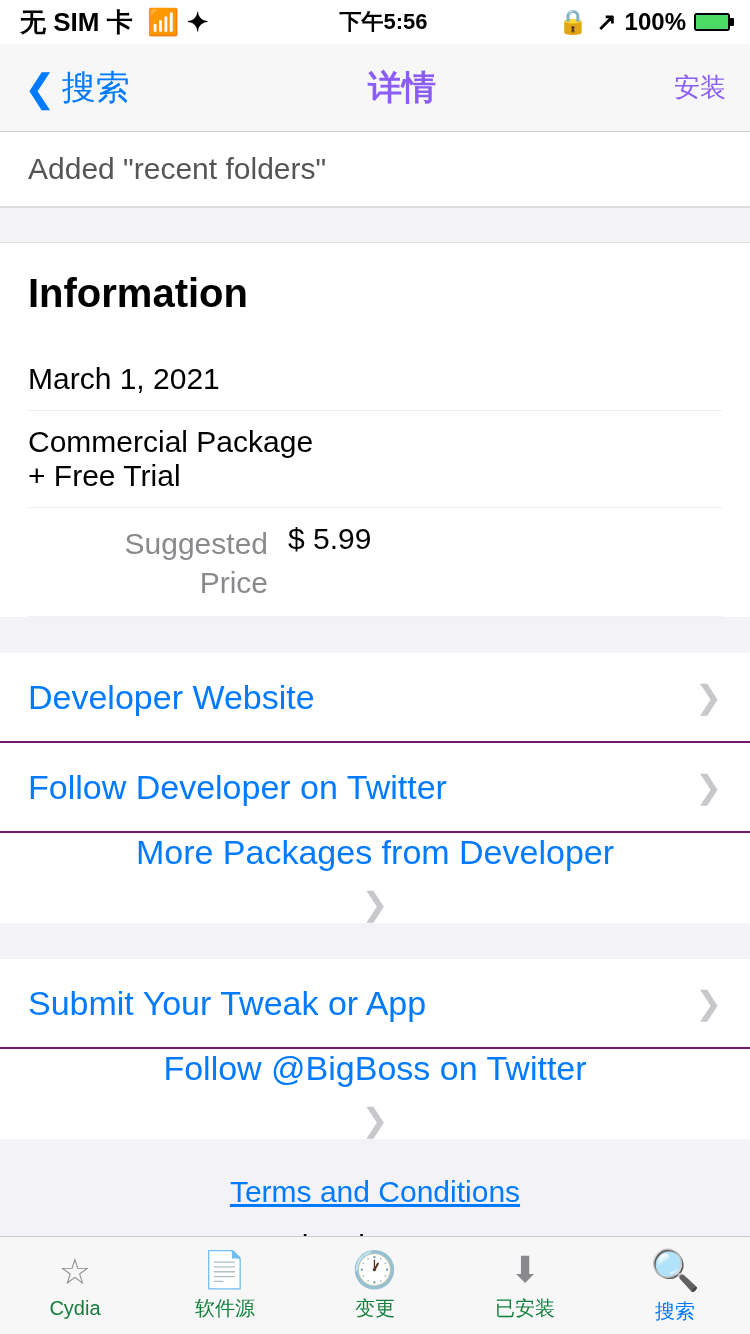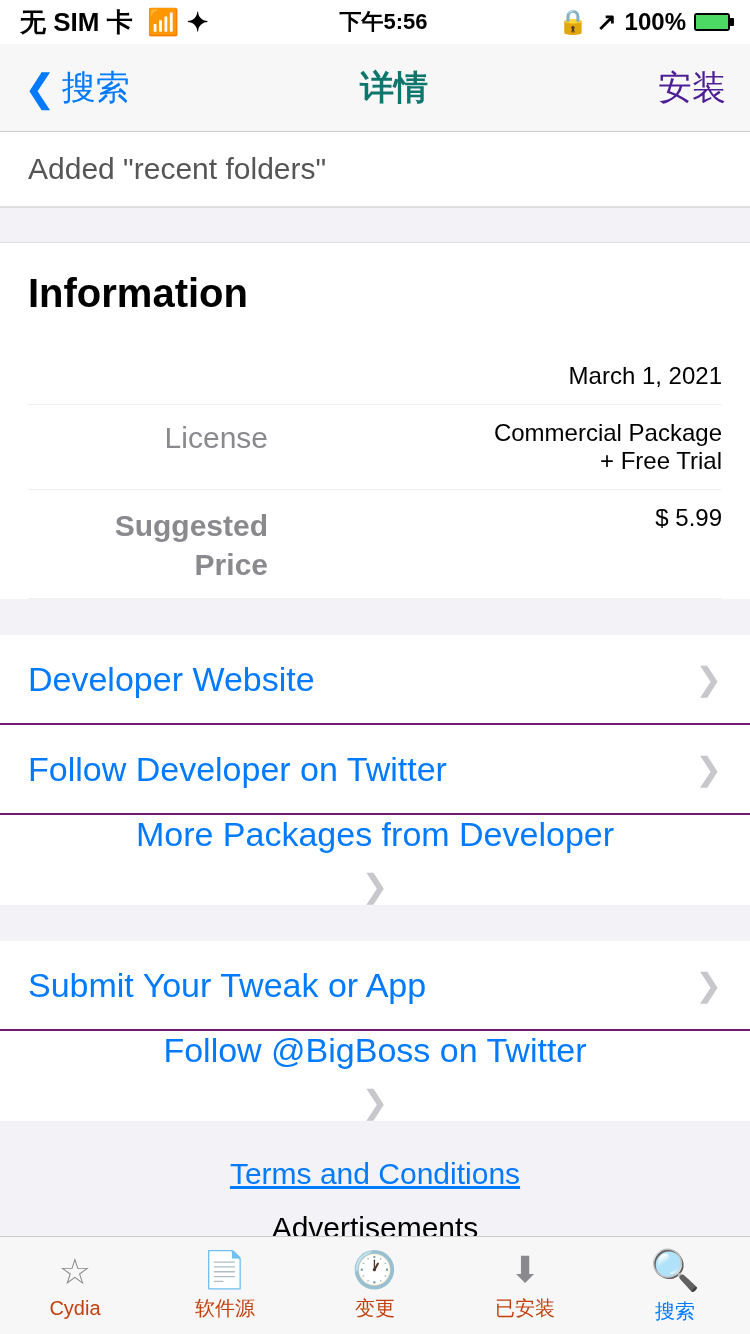--- a/index.html
+++ b/index.html
@@ -45,25 +45,25 @@
       gap: 4px;
     }
     .nav-back .chevron {
       font-size: 38px;
       font-weight: 300;
       margin-right: 2px;
     }
     .nav-title {
       font-size: 34px;
       font-weight: 600;
-      color: #0f766e;
+      color: #8b5cf6;
     }
     .nav-action {
-      color: #4c1d95;
-      font-size: 34px;
+      color: #8b5cf6;
+      font-size: 26px;
     }
 
     .update-note {
       background: #fff;
       padding: 20px 28px;
       font-size: 30px;
       color: #555;
       border-bottom: 1px solid #e0e0e0;
     }
 
@@ -97,23 +97,22 @@
       width: 260px;
       text-align: right;
       color: #8a8a8e;
       font-size: 30px;
       padding-right: 20px;
       flex-shrink: 0;
       padding-top: 2px;
     }
     .info-value {
       color: #000;
-      font-size: 24px;
+      font-size: 30px;
       flex: 1;
-      text-align: right;
     }
 
     
     .section-gap-small {
       height: 36px;
       background: #f2f2f7;
     }
 
     
     .list-section {
@@ -188,21 +187,21 @@
     }
     .tab-icon {
       font-size: 42px;
       color: #8a8a8e;
     }
     .tab-icon.active {
       color: #007aff;
     }
     .tab-label {
       font-size: 20px;
-      color: #c2410c;
+      color: #15803d;
     }
     .tab-label.active {
       color: #007aff;
     }
   </style>
 </head>
 <body>
 
 <div class="status-bar">
   <div class="status-left">无 SIM 卡 &nbsp;📶&nbsp;✦</div>
@@ -235,26 +234,25 @@
 
 <div class="info-section">
   <div class="info-title">Information</div>
   <div class="info-table">
 
     <div class="info-row">
       <div class="info-value">March 1, 2021</div>
     </div>
 
     <div class="info-row">
-      <div class="info-label">License</div>
       <div class="info-value">Commercial Package<br>+ Free Trial</div>
     </div>
 
     <div class="info-row">
-      <div class="info-label" style="line-height:1.3;font-weight:bold;">Suggested<br>Price</div>
+      <div class="info-label" style="line-height:1.3;">Suggested<br>Price</div>
       <div class="info-value">$ 5.99</div>
     </div>
 
   </div>
 </div>
 
 <div class="section-gap-small"></div>
 
 <div class="list-section">
   <div class="list-item">

